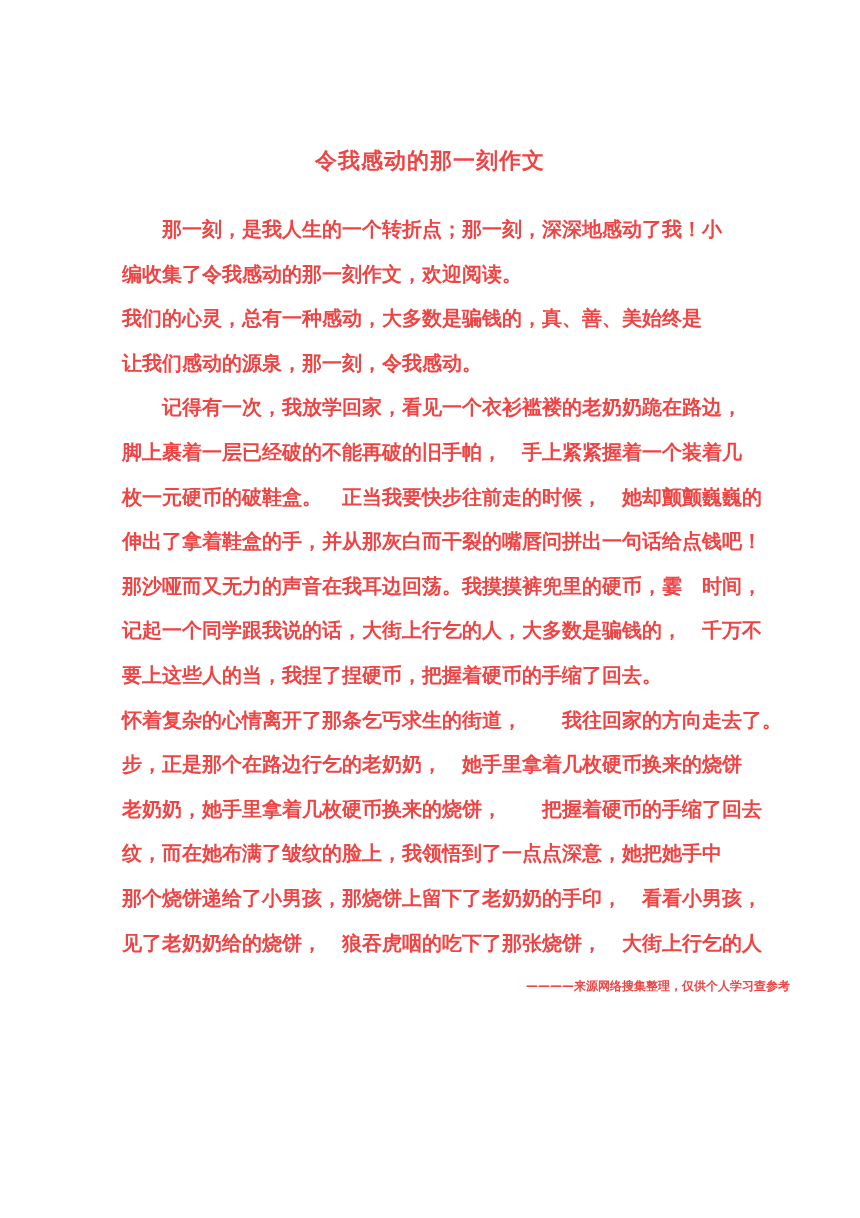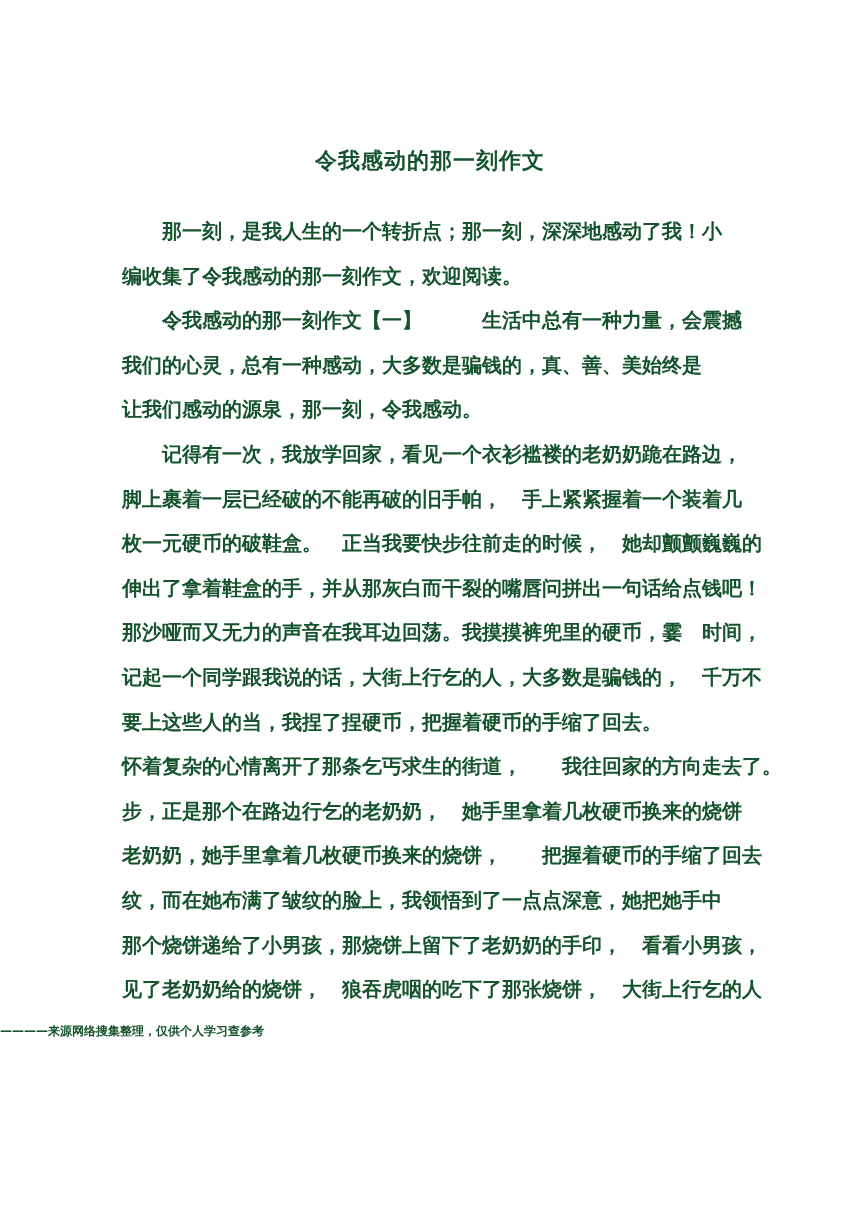--- a/index.html
+++ b/index.html
@@ -7,68 +7,68 @@
     padding: 0;
     background: #ffffff;
   }
   .page {
     position: relative;
     width: 860px;
     height: 1218px;
     background: #ffffff;
     overflow: hidden;
     font-family: "DejaVu Sans", sans-serif;
-    color: #14532d;
+    color: #ef4444;
     font-weight: 600;
   }
   .doc-title {
     margin-top: 139px;
     font-size: 22px;
     line-height: 44px;
     text-align: center;
     letter-spacing: 1px;
     white-space: pre;
   }
   .doc-body {
     margin-top: 26px;
     margin-left: 122px;
     width: 700px;
     font-size: 20px;
     line-height: 44.6px;
   }
   .text-line {
     white-space: pre;
     height: 44.6px;
+    font-family: Liberation Mono, monospace;
   }
   .doc-footer {
     margin-top: 10px;
     font-size: 12px;
     line-height: 18px;
-    text-align: left;
-    padding-right: 97px;
+    text-align: right;
+    padding-right: 70px;
     white-space: pre;
     letter-spacing: 0px;
   }
 </style>
 </head>
 <body>
 
 <div class="page">
 
   <div class="doc-title">令我感动的那一刻作文</div>
 
   <div class="doc-body">
 
     <div>
       <div class="text-line">　　那一刻，是我人生的一个转折点；那一刻，深深地感动了我！小</div>
       <div class="text-line">编收集了令我感动的那一刻作文，欢迎阅读。</div>
     </div>
 
     <div>
-      <div class="text-line">　　令我感动的那一刻作文【一】　　　生活中总有一种力量，会震撼</div>
       <div class="text-line">我们的心灵，总有一种感动，大多数是骗钱的，真、善、美始终是</div>
       <div class="text-line">让我们感动的源泉，那一刻，令我感动。</div>
     </div>
 
     <div>
       <div class="text-line">　　记得有一次，我放学回家，看见一个衣衫褴褛的老奶奶跪在路边，</div>
       <div class="text-line">脚上裹着一层已经破的不能再破的旧手帕，　手上紧紧握着一个装着几</div>
       <div class="text-line">枚一元硬币的破鞋盒。　正当我要快步往前走的时候，　她却颤颤巍巍的</div>
       <div class="text-line">伸出了拿着鞋盒的手，并从那灰白而干裂的嘴唇问拼出一句话给点钱吧！</div>
       <div class="text-line">那沙哑而又无力的声音在我耳边回荡。我摸摸裤兜里的硬币，霎　时间，</div>

